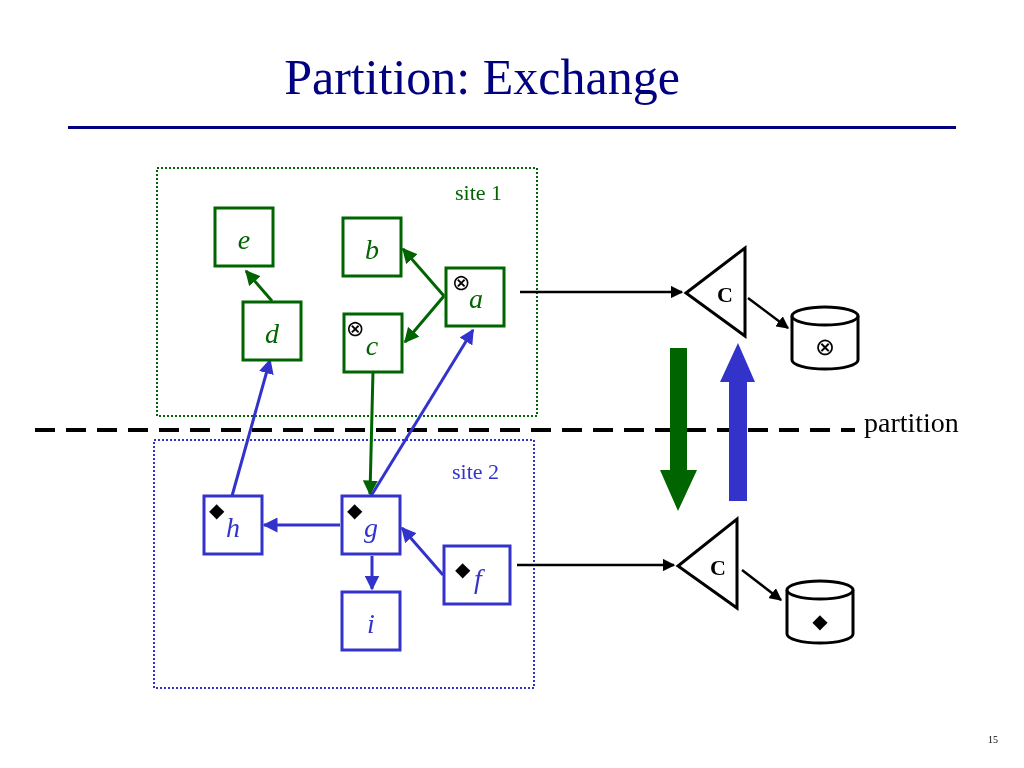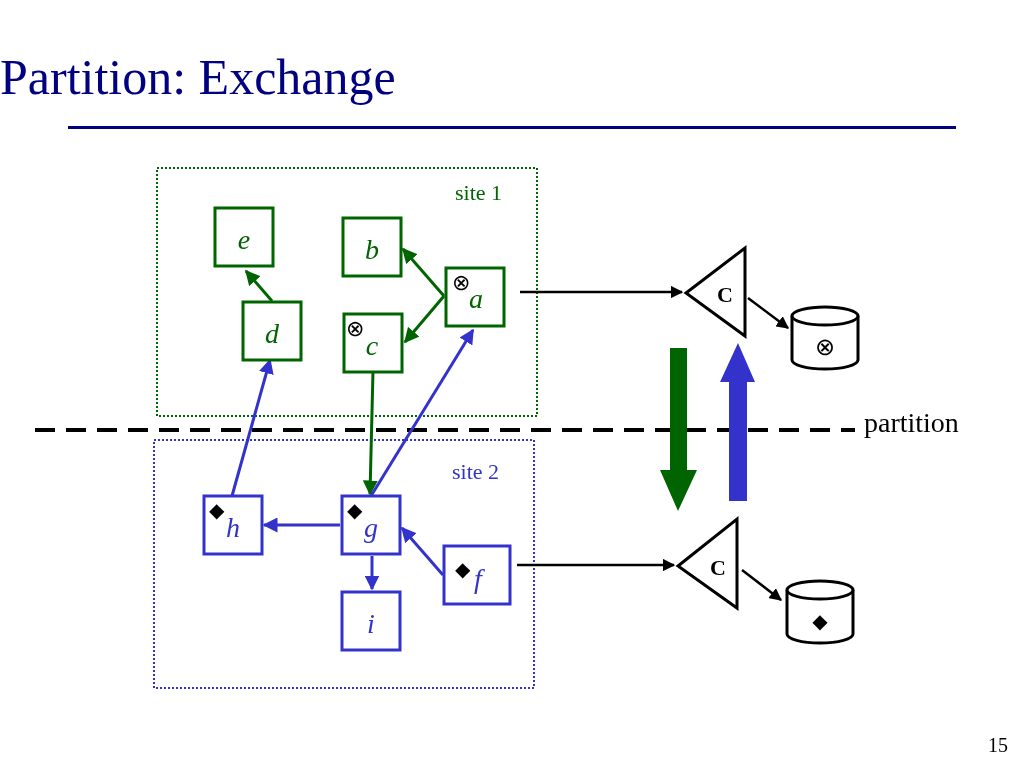--- a/index.html
+++ b/index.html
@@ -1,24 +1,24 @@
 <!DOCTYPE html>
 <html><head>
 <meta charset="utf-8">
 <style>
   html, body { margin:0; padding:0; background:#ffffff; }
   body { width:1024px; height:768px; position:relative; overflow:hidden; font-family:"Liberation Serif", serif; }
-  #title { position:absolute; left:0; top:48px; width:964px; font-size:50px; color:#000080; }
+  #title { position:absolute; left:0; top:48px; width:964px; text-align:center; font-size:50px; color:#000080; }
   #rule { position:absolute; left:68px; top:126px; width:888px; height:3px; background:#000080; }
   svg#diagram { position:absolute; left:0; top:0; }
   .node-label { font-family:"Liberation Serif", serif; font-style:italic; font-size:28px; }
   .site-label { font-family:"Liberation Serif", serif; font-size:22px; }
   .c-label { font-family:"Liberation Serif", serif; font-weight:bold; font-size:22px; }
   .part-label { font-family:"Liberation Serif", serif; font-size:28px; }
-  #page-number { position:absolute; left:988px; top:734px; font-size:20px; color:#000; }
+  #page-number { position:absolute; left:988px; top:734px; font-size:10px; color:#000; }
 </style>
 </head>
 <body>
 
 <div id="title">Partition: Exchange</div>
 <div id="rule"></div>
 
 <svg id="diagram" width="1024" height="768" viewBox="0 0 1024 768">
   <defs>
     <marker id="ah-green" viewBox="0 0 10 10" refX="9" refY="5" markerWidth="5" markerHeight="5" orient="auto">

